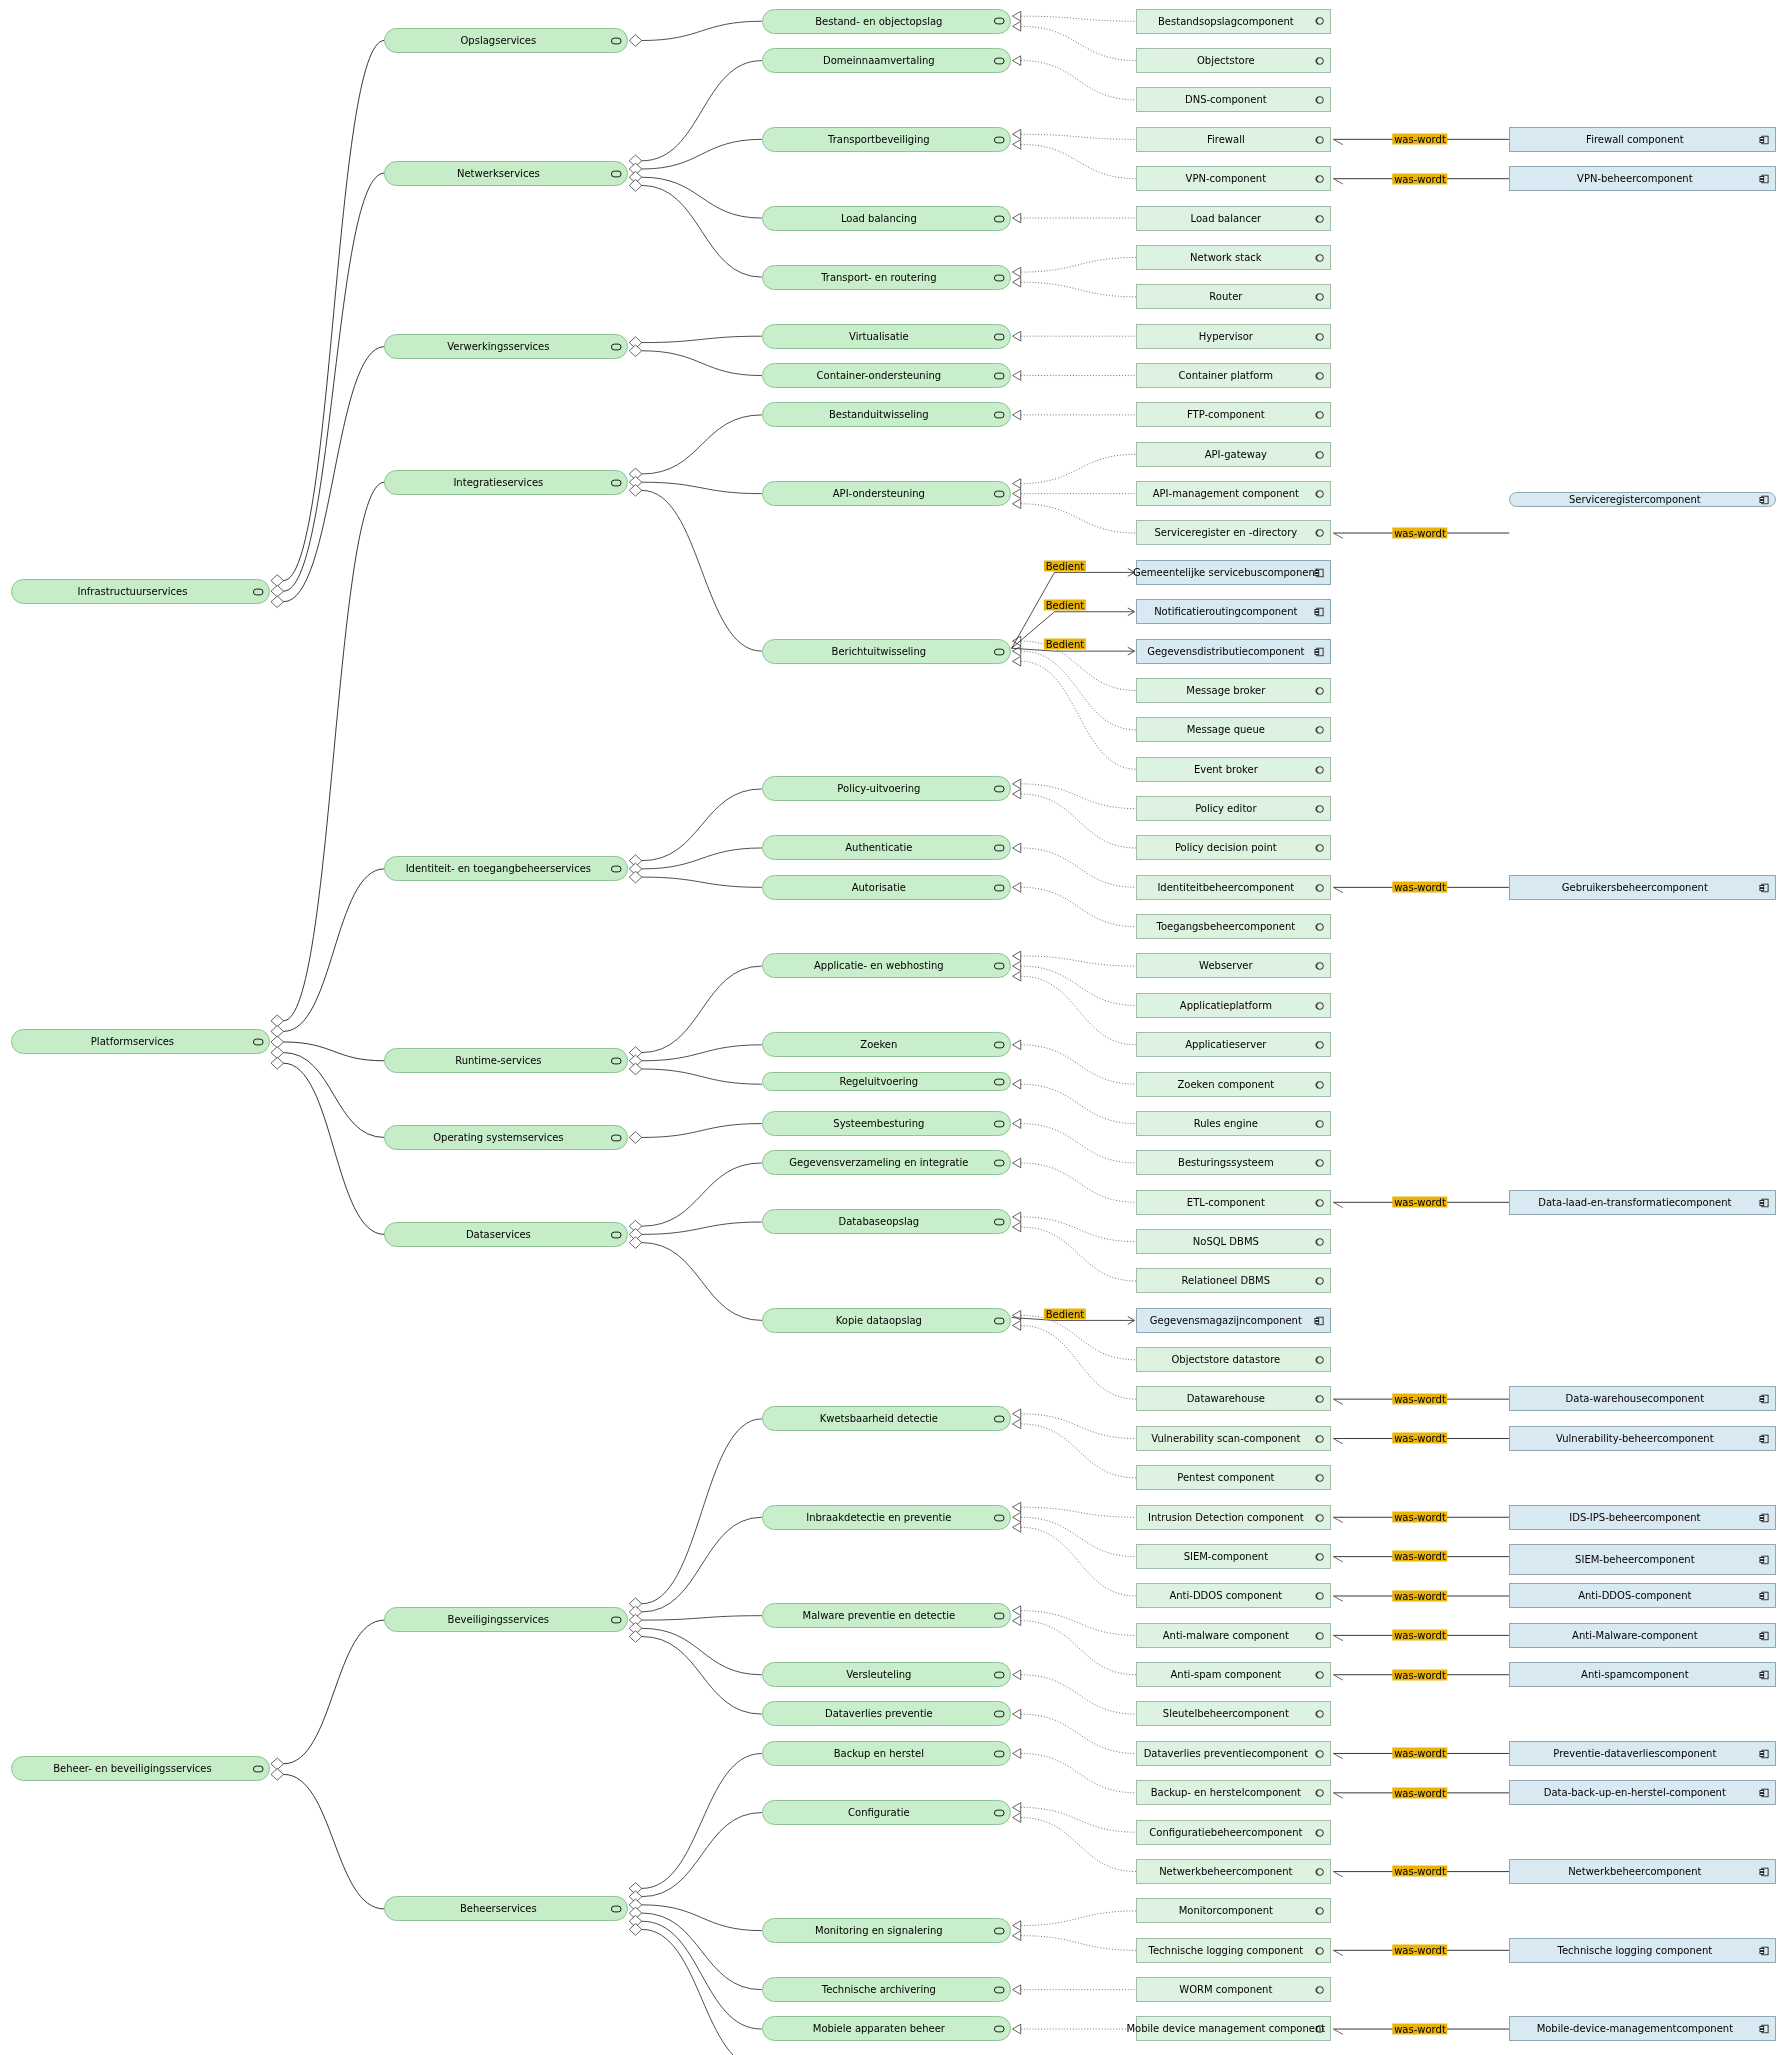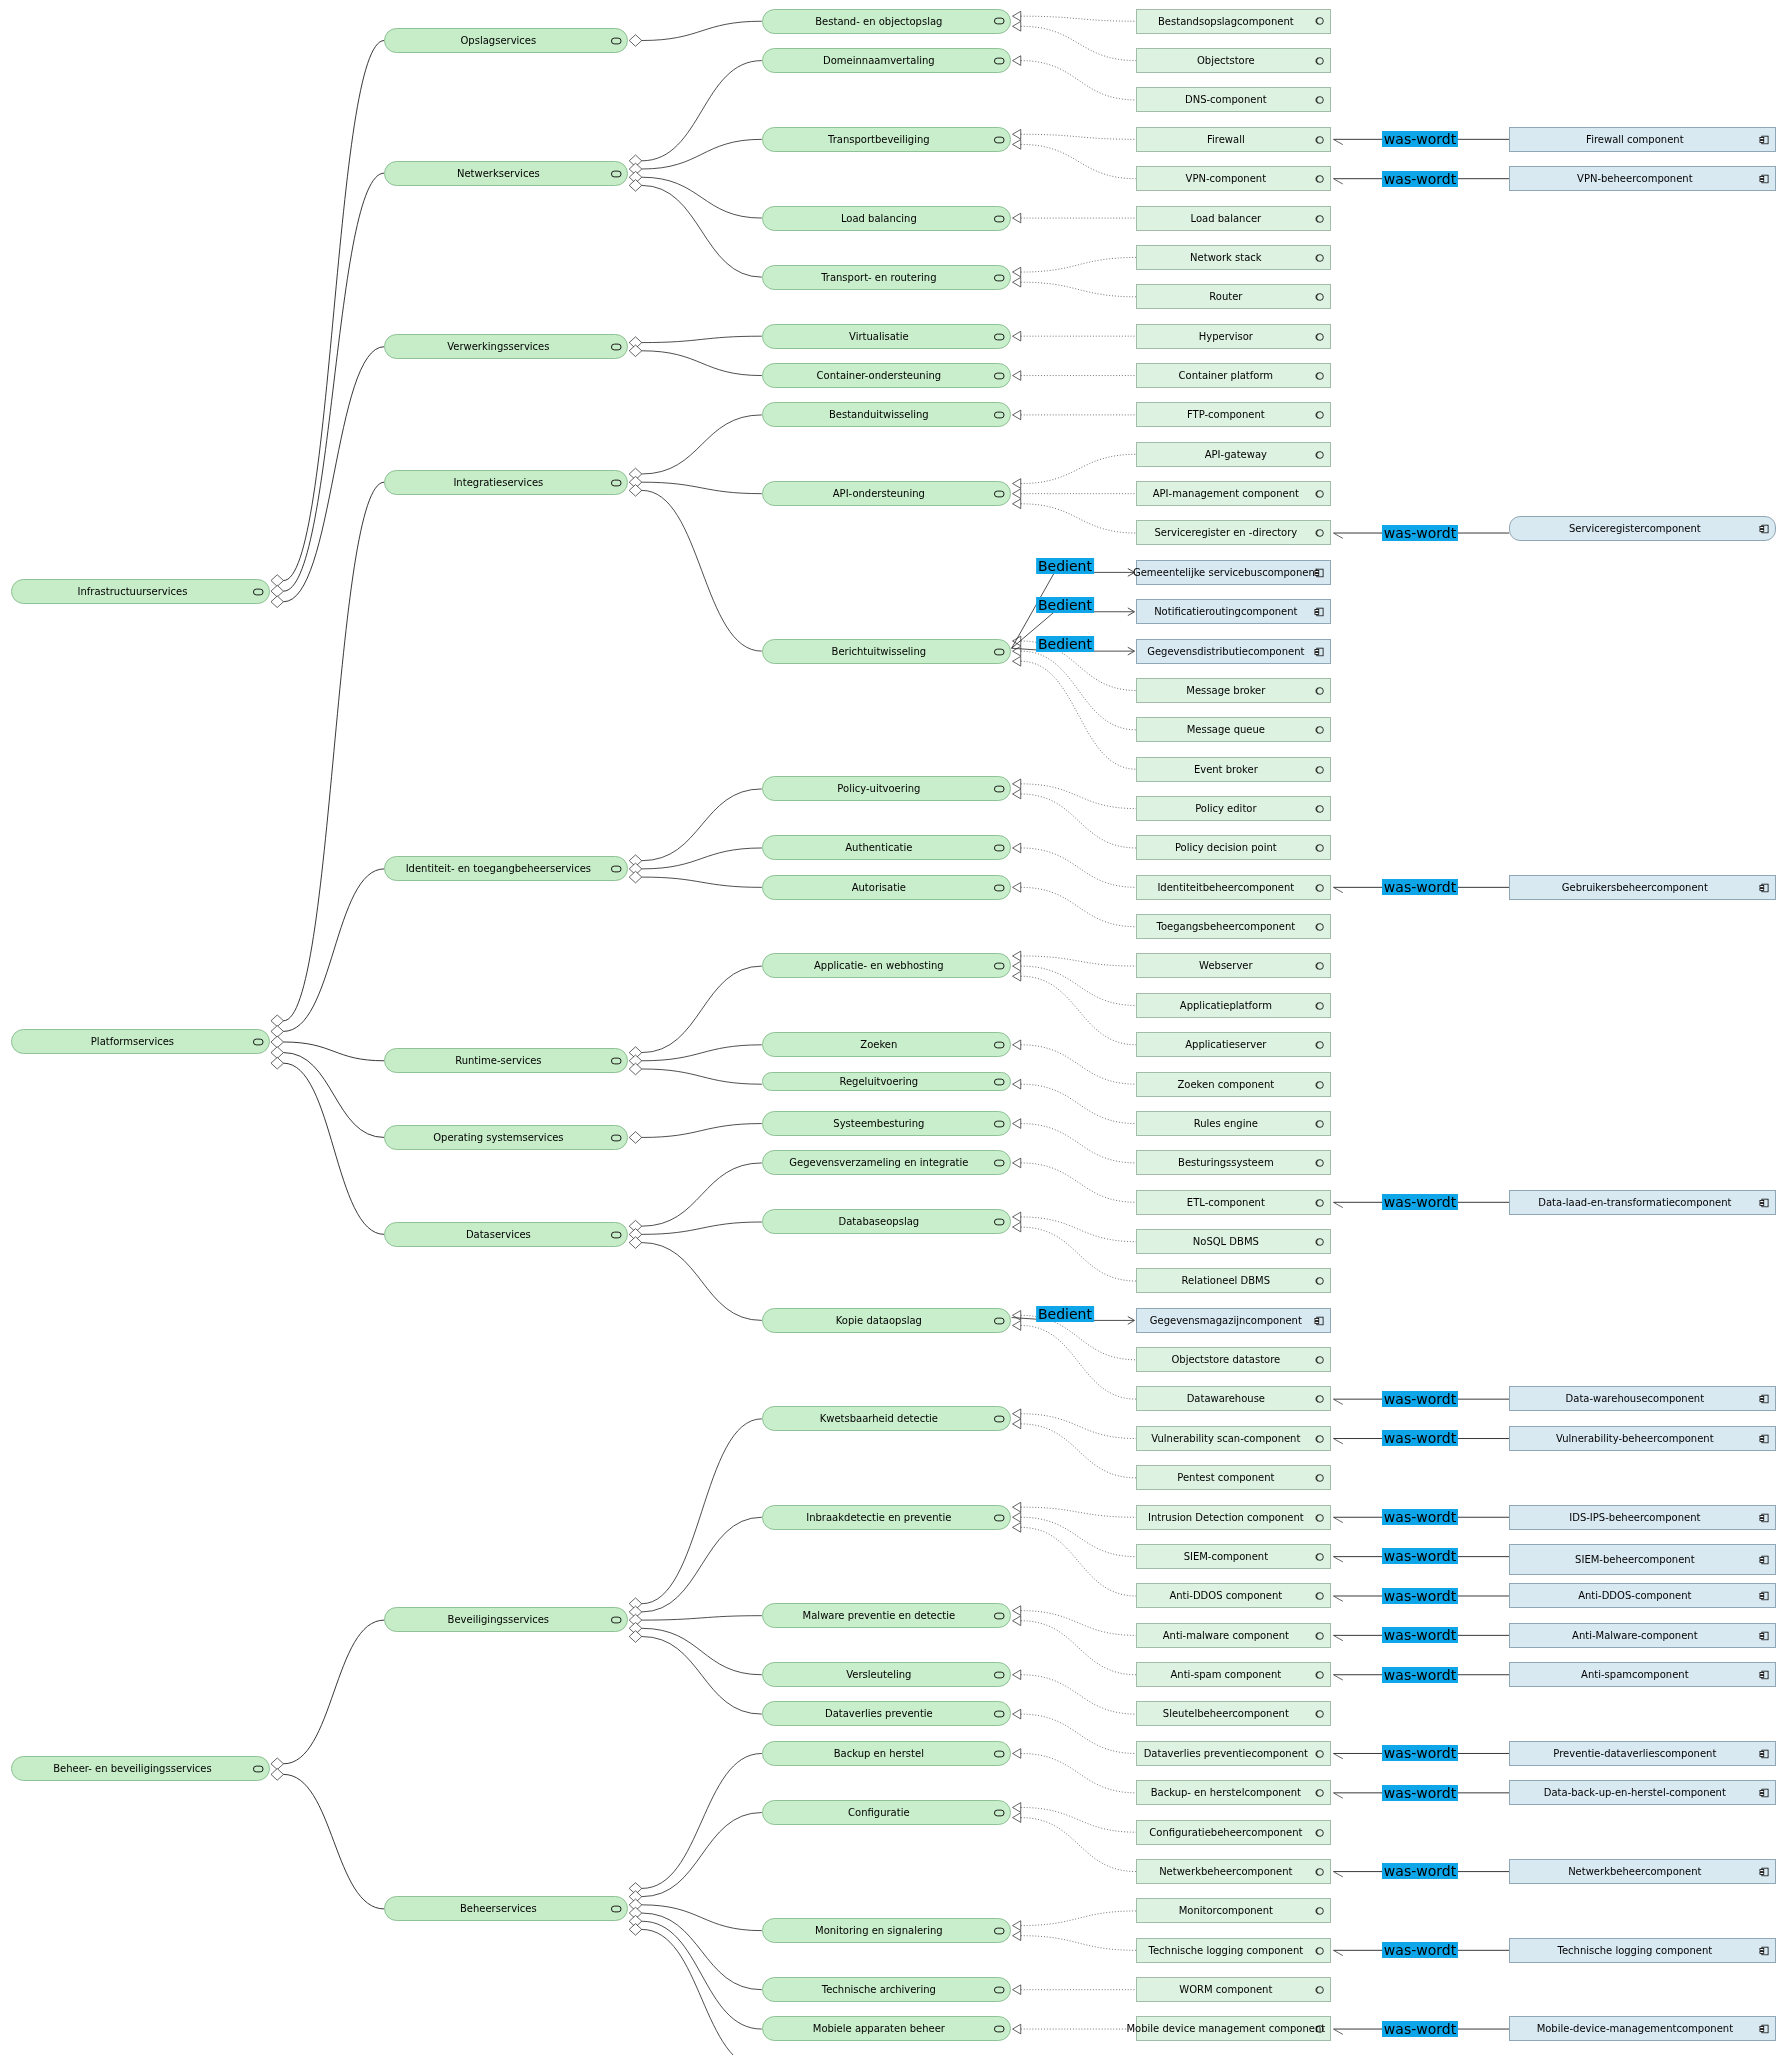--- a/index.html
+++ b/index.html
@@ -28,21 +28,21 @@
   .appc{
     background:#d9e9f2;border:0.7px solid #90a8b5;border-radius:0;
   }
 
   
   .badge{position:absolute;right:4.3px;top:50%;transform:translateY(-50%);width:12.5px;height:10.6px;}
   .badge svg{display:block;}
 
   .edgelabel{
     position:absolute;transform:translate(-50%,-50%);
-    font-size:14px;color:#000;background:#0ea5e9;padding:0 1.9px;white-space:nowrap;
+    font-size:10px;color:#000;background:#eab308;padding:0 1.9px;white-space:nowrap;
   }
 </style>
 </head>
 <body>
 
 <div id="stage">
   <svg id="edges" xmlns="http://www.w3.org/2000/svg" viewBox="0 0 3702 4264">
       <polygon points="2100,33.5 2117,23.5 2117,43.5" fill="#ffffff" stroke="#1a1a1a" stroke-width="1.4"></polygon>
       <path d="M2117,33.5 C2237,33.5 2237,44 2357,44" fill="none" stroke="#1a1a1a" stroke-width="1.3" stroke-dasharray="2 4"></path>
       <polygon points="2100,54.5 2117,44.5 2117,64.5" fill="#ffffff" stroke="#1a1a1a" stroke-width="1.4"></polygon>
@@ -1097,21 +1097,21 @@
     <div class="node appc" style="left: 1509px; top: 166px; width: 267px; height: 25px;">
       <div class="lbl">VPN-beheercomponent</div>
       <div class="badge">
         <svg viewBox="0 0 26 22" width="12.5" height="10.6">
           <rect x="8" y="3" width="13" height="16" fill="none" stroke="#000" stroke-width="1.6"></rect>
           <rect x="4" y="6" width="8" height="4" fill="#fff" stroke="#000" stroke-width="1.6"></rect>
           <rect x="4" y="12" width="8" height="4" fill="#fff" stroke="#000" stroke-width="1.6"></rect>
         </svg>
       </div>
     </div>
-    <div class="node appc" style="left: 1509px; top: 516px; width: 267px; height: 25px; border-radius: 11px;">
+    <div class="node appc" style="left: 1509px; top: 492px; width: 267px; height: 15px; border-radius: 11px;">
       <div class="lbl">Serviceregistercomponent</div>
       <div class="badge">
         <svg viewBox="0 0 26 22" width="12.5" height="10.6">
           <rect x="8" y="3" width="13" height="16" fill="none" stroke="#000" stroke-width="1.6"></rect>
           <rect x="4" y="6" width="8" height="4" fill="#fff" stroke="#000" stroke-width="1.6"></rect>
           <rect x="4" y="12" width="8" height="4" fill="#fff" stroke="#000" stroke-width="1.6"></rect>
         </svg>
       </div>
     </div>
     <div class="node appc" style="left: 1509px; top: 875px; width: 267px; height: 25px;">

